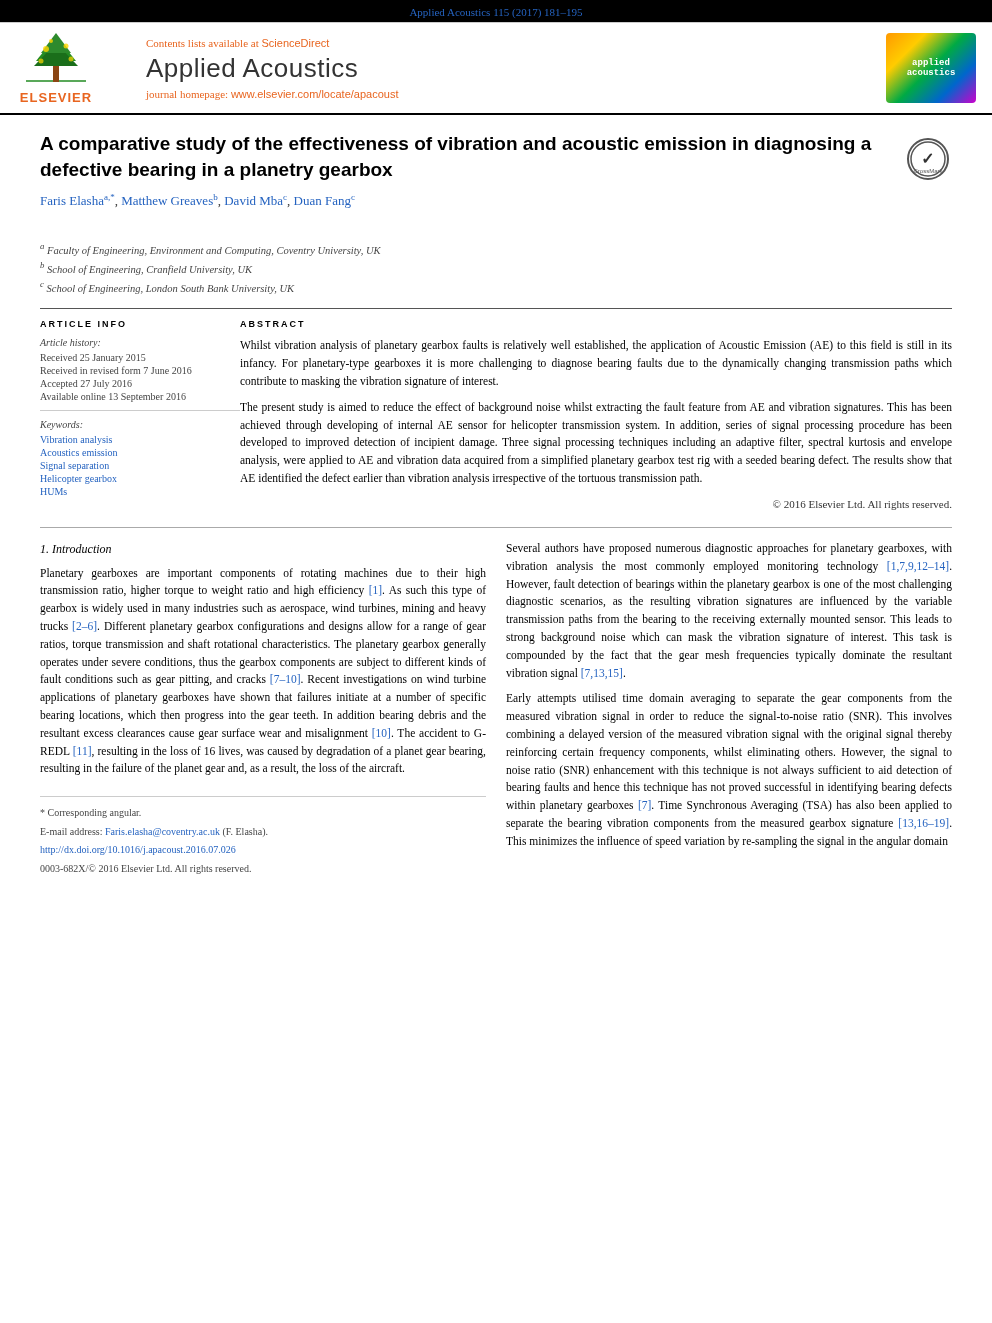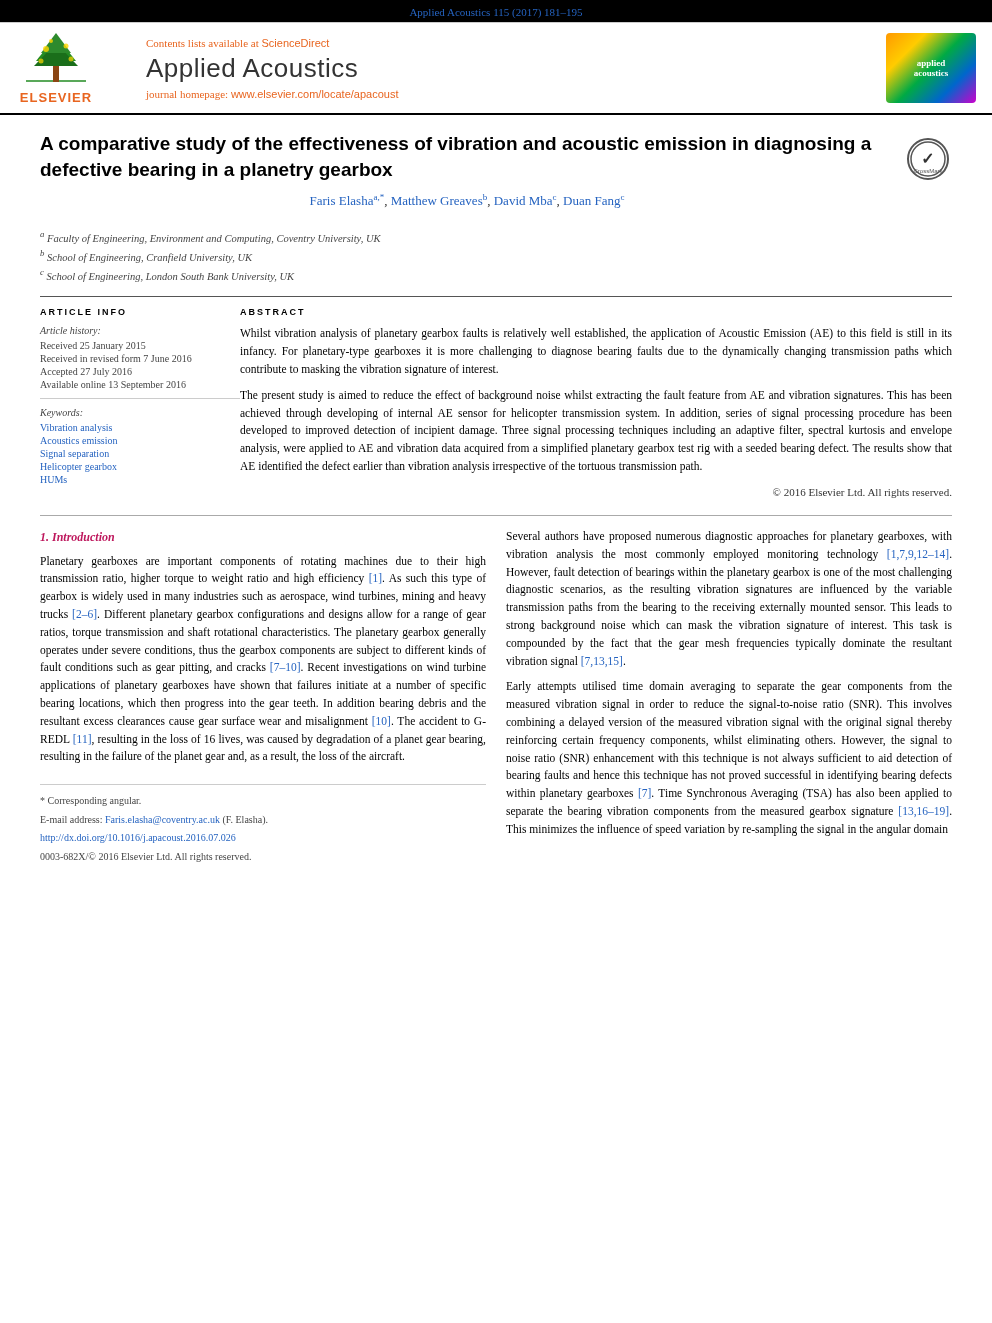--- a/index.html
+++ b/index.html
@@ -79,21 +79,21 @@
       width: 90px;
       height: 70px;
       background: linear-gradient(135deg, #ff9900, #ffcc00, #00aa44, #0066cc, #cc00cc);
       border-radius: 4px;
       display: flex;
       align-items: center;
       justify-content: center;
       font-size: 8px;
       color: white;
       text-align: center;
-      font-family: Liberation Serif, serif;
+      font-family: Liberation Mono, monospace;
       font-weight: bold;
     }
 
     
     .article-content {
       padding: 16px 40px;
     }
 
     
     .article-title-section {
@@ -109,22 +109,21 @@
       font-size: 19px;
       font-weight: bold;
       color: #000;
       line-height: 1.35;
       margin-bottom: 10px;
       font-family: Arial, sans-serif;
     }
     .article-authors {
       font-size: 13px;
       color: #333;
-      margin-bottom: 6px;
-      text-align: center;
+      margin-bottom: 18px;
     }
     .author-name {
       color: #2563c0;
     }
     .author-sup {
       font-size: 9px;
       vertical-align: super;
       color: #2563c0;
     }
     .crossmark-badge {
@@ -248,22 +247,22 @@
       flex: 1;
       font-size: 11.5px;
       line-height: 1.55;
       color: #000;
       text-align: justify;
     }
 
     .section-heading {
       font-size: 12px;
       font-style: italic;
-      font-weight: bold;
-      color: #be185d;
+      font-weight: normal;
+      color: #000000;
       margin-bottom: 6px;
       text-align: left;
     }
 
     .body-col p {
       margin-bottom: 8px;
     }
 
     .ref-link {
       color: #2563c0;

